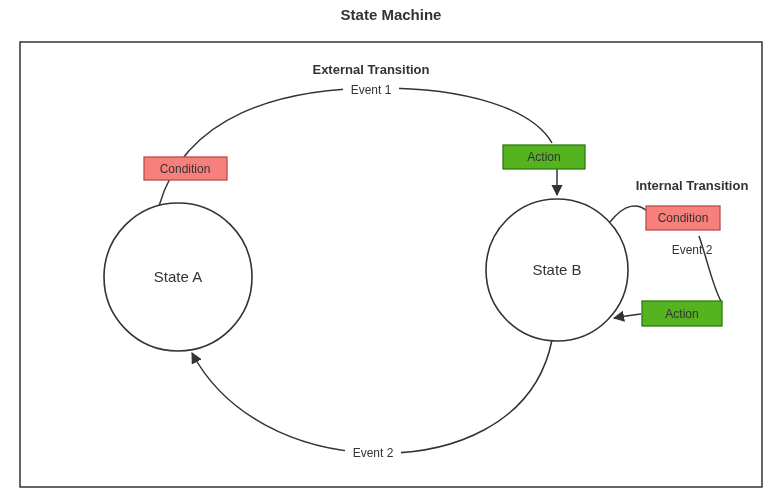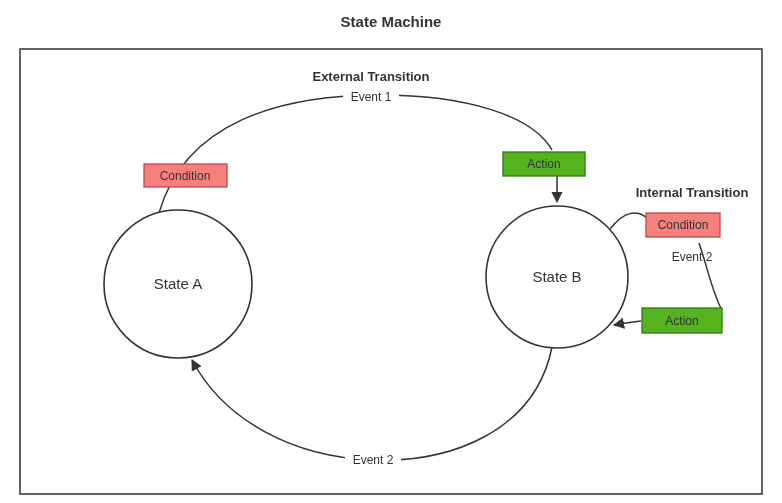--- a/index.html
+++ b/index.html
@@ -7,21 +7,20 @@
     padding: 0;
     background: #ffffff;
     width: 782px;
     height: 503px;
     font-family: "Liberation Sans", sans-serif;
   }
   .stage {
     position: relative;
     width: 782px;
     height: 399px;
-    margin-top: 7px;
   }
   svg { display: block; }
   text {
     font-family: "Liberation Sans", sans-serif;
     fill: #333333;
   }
   .title-text { font-size: 15px; font-weight: bold; }
   .state-text { font-size: 15px; }
   .section-text { font-size: 13px; font-weight: bold; }
   .event-text { font-size: 12px; }

